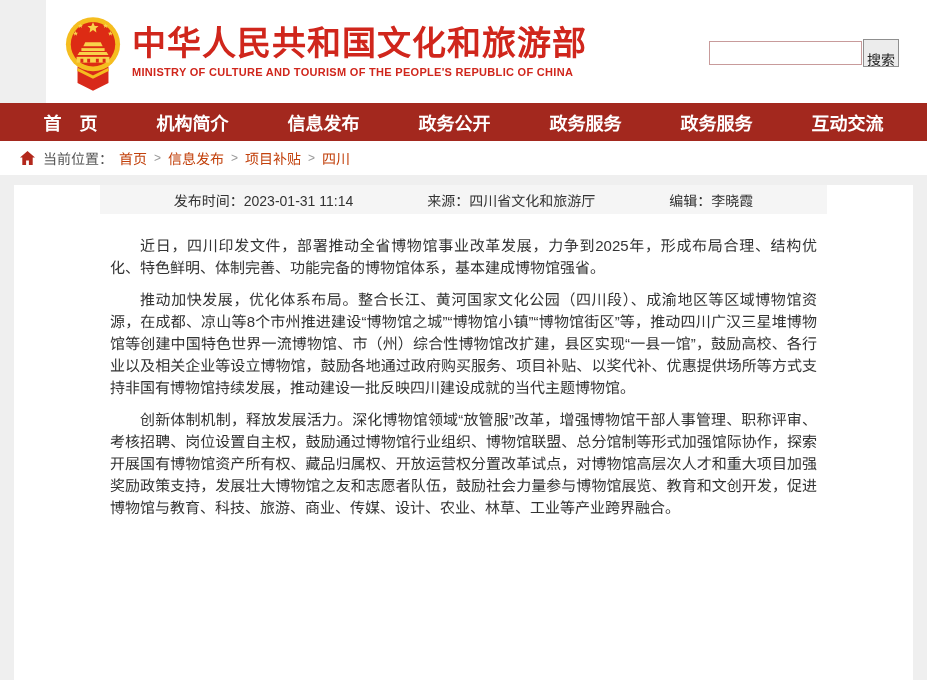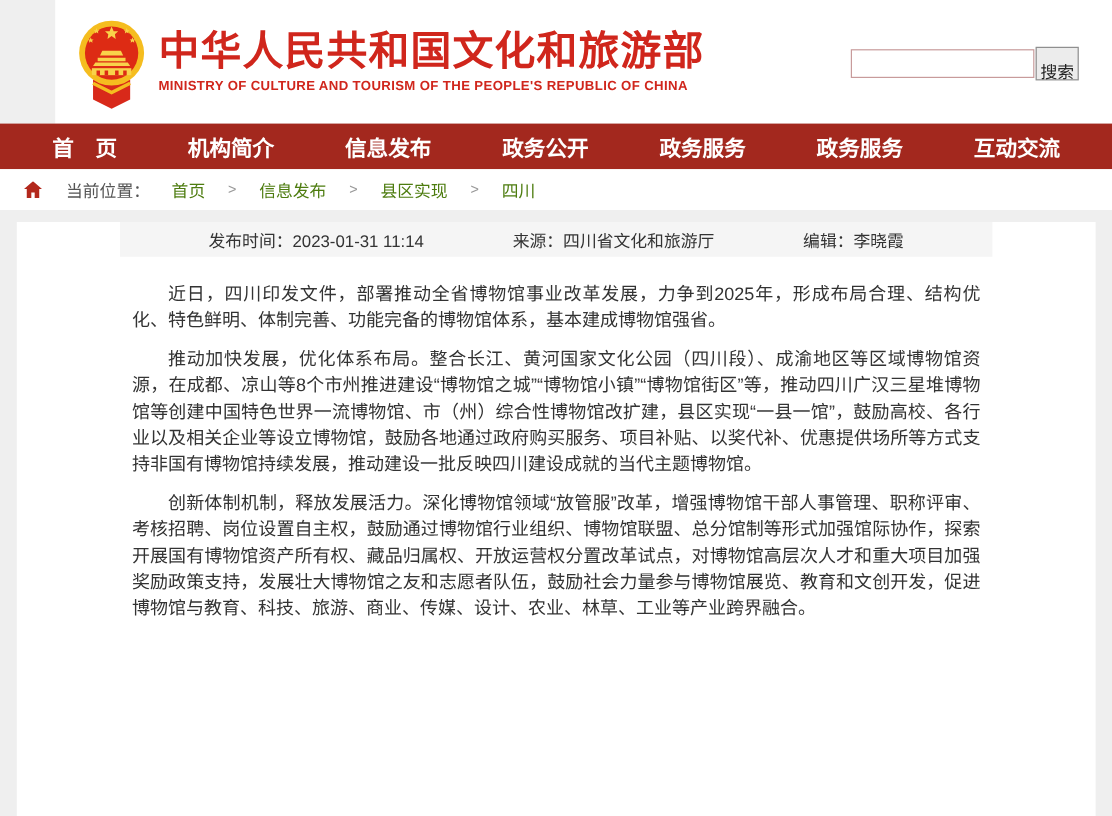--- a/index.html
+++ b/index.html
@@ -46,25 +46,25 @@
     padding: 0 14px;
   }
   .nav-item {
     color: #ffffff; font-size: 18px; font-weight: bold;
     text-decoration: none; white-space: pre; cursor: pointer;
   }
   
   .breadcrumb-bar {
     height: 34px; background: #ffffff;
     display: flex; align-items: center;
-    padding: 12px 20px; font-size: 14px; color: #555; gap: 12px;
+    padding: 12px 20px; font-size: 14px; color: #555;
   }
   .home-icon { width: 15px; height: 14px; margin-right: 8px; flex: 0 0 auto; }
   .crumb-label { color: #555; margin-right: 6px; }
-  .crumb-link { color: #4d7c0f; text-decoration: none; cursor: pointer; }
+  .crumb-link { color: #c2410c; text-decoration: none; cursor: pointer; }
   .crumb-sep { color: #999; margin: 0 7px; font-size: 12px; }
   
   .content-box {
     margin: 10px 14px 0 14px;
     background: #ffffff;
     height: 497px;
     overflow: hidden;
   }
   .article-inner { width: 727px; margin: 0 auto; }
   .article-title {
@@ -134,21 +134,21 @@
 
 <div class="breadcrumb-bar">
   <svg class="home-icon" viewBox="0 0 15 14" aria-hidden="true">
     <path d="M7.5 0 L15 6.5 H12.7 V14 H8.9 V9.4 H6.1 V14 H2.3 V6.5 H0 Z" fill="#b3281c"></path>
   </svg>
   <span class="crumb-label">当前位置：</span>
   <a class="crumb-link">首页</a>
   <span class="crumb-sep">&gt;</span>
   <a class="crumb-link">信息发布</a>
   <span class="crumb-sep">&gt;</span>
-  <a class="crumb-link">县区实现</a>
+  <a class="crumb-link">项目补贴</a>
   <span class="crumb-sep">&gt;</span>
   <a class="crumb-link">四川</a>
 </div>
 
 <main class="content-box">
   <div class="article-inner">
     <div class="meta-bar">
       <span class="meta-item"><span>发布时间：</span><span>2023-01-31 11:14</span></span>
       <span class="meta-item"><span>来源：</span><span>四川省文化和旅游厅</span></span>
       <span class="meta-item"><span>编辑：</span><span>李晓霞</span></span>

